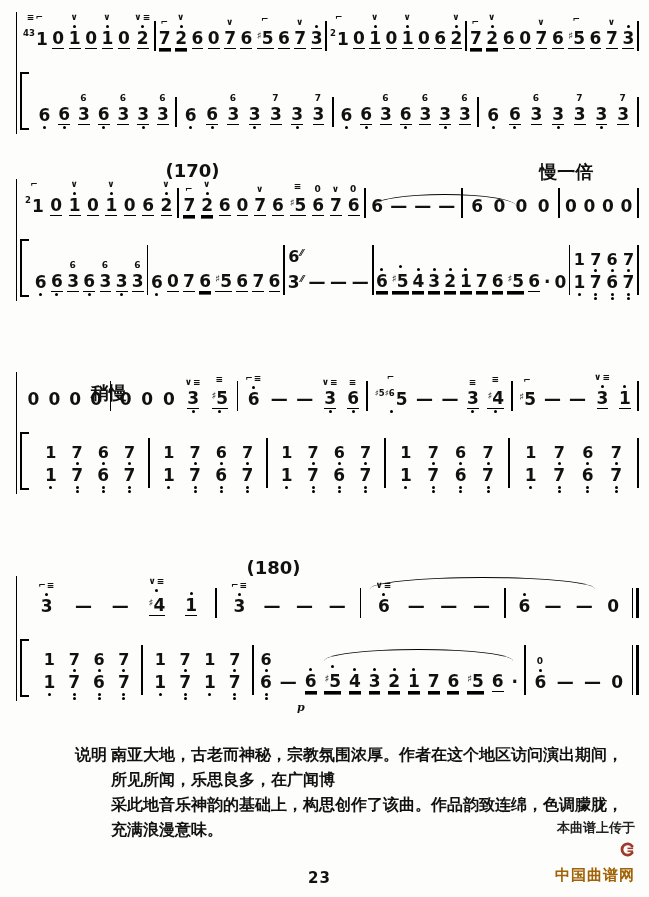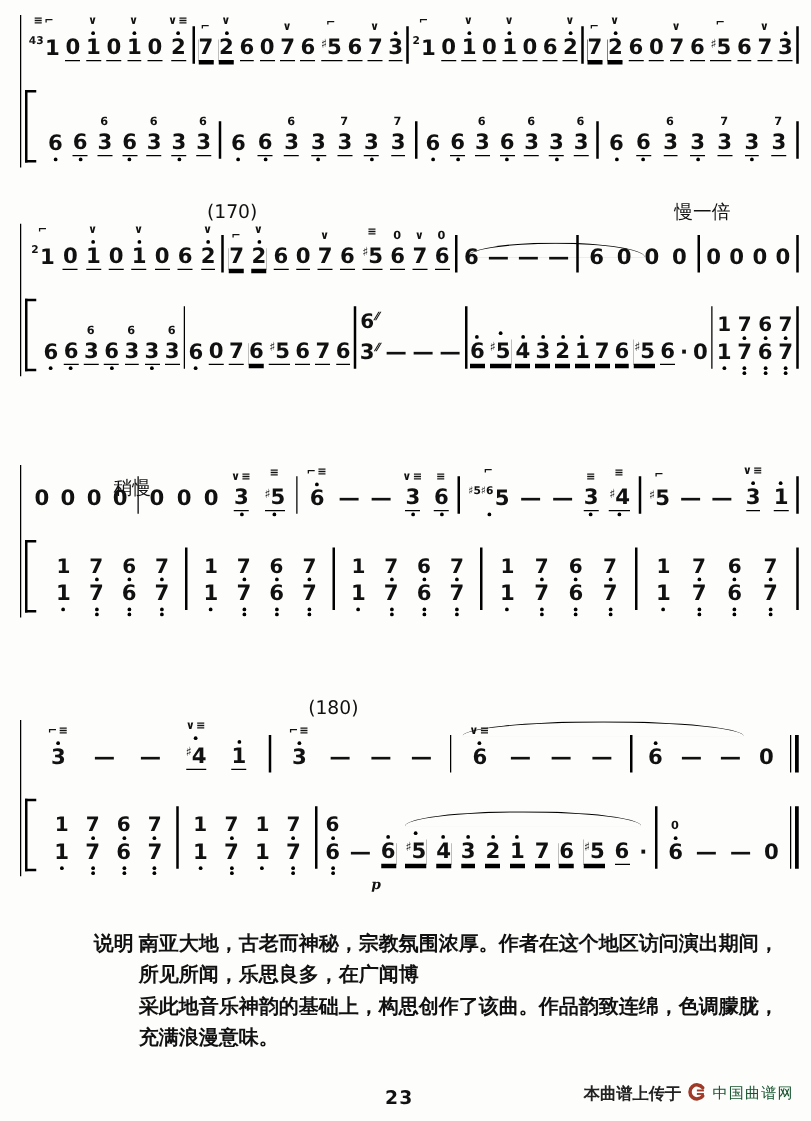--- a/index.html
+++ b/index.html
@@ -6,21 +6,21 @@
   .page{width:649px;height:897px;position:relative;background:#fdfdfc;margin:0 auto;
         font-family:"DejaVu Sans",sans-serif;color:#111;overflow:hidden;}
   .score{padding-top:10px;}
   .system{margin:0 10px 0 16px;position:relative;}
   .sys-gap1{margin-top:0;}
   .sys-gap2{margin-top:26px;}
   .sys-gap3{margin-top:52px;}
   .sys-gap4{margin-top:63px;}
   .labels{position:relative;height:19px;}
   .labels.empty{height:2px;}
-  .tempo-label{position:absolute;top:0;font-size:15px;font-weight:normal;white-space:nowrap;}
+  .tempo-label{position:absolute;top:0;font-size:18px;font-weight:bold;white-space:nowrap;}
   .staves{border-left:1.6px solid #000;padding-left:3px;}
   .staff-row{display:flex;align-items:flex-end;margin-bottom:14px;}
   .staff-row.accomp{margin-bottom:0;}
   .measure{display:flex;align-items:flex-end;justify-content:space-evenly;position:relative;min-width:0;}
   .note{display:inline-flex;flex-direction:column;align-items:center;padding:0 1.5px;position:relative;}
   .orn{height:12px;line-height:11px;font-size:9px;font-weight:bold;letter-spacing:1px;white-space:nowrap;}
   .up{font-size:16px;font-weight:bold;line-height:16px;white-space:nowrap;}
   .updots{height:5px;display:flex;flex-direction:column;align-items:center;justify-content:flex-start;}
   .dots-a{height:5px;display:flex;flex-direction:column;align-items:center;}
   .digit{font-size:17px;font-weight:bold;line-height:19px;white-space:nowrap;}
@@ -45,23 +45,23 @@
   .arc{position:absolute;top:-3px;height:11px;border-top:1.7px solid #000;
        border-radius:50% 50% 0 0/100% 100% 0 0;z-index:2;pointer-events:none;}
   .dyn{position:absolute;bottom:-13px;left:16%;font-size:11px;font-weight:bold;font-style:italic;
        font-family:"DejaVu Serif",serif;}
   .footnote{position:absolute;left:52px;top:742px;width:560px;font-size:16px;font-weight:bold;
             line-height:25px;margin-left:23px;}
   .footnote .lbl{position:absolute;left:0;top:0;}
   .footnote .body{padding-left:36px;}
   .pagefoot{position:absolute;left:0;right:0;bottom:8px;height:22px;}
   .pageno{position:absolute;left:308px;bottom:2px;font-size:15px;font-weight:bold;letter-spacing:1px;}
-  .uploader{position:absolute;right:14px;bottom:4px;display:flex;align-items:flex-start;gap:5px;}
+  .uploader{position:absolute;right:14px;bottom:4px;display:flex;align-items:flex-end;gap:5px;flex-direction:column;}
   .upl-txt{font-size:13px;font-weight:bold;color:#222;}
-  .site{font-size:12px;font-weight:normal;color:#14532d;letter-spacing:1px;}
+  .site{font-size:15px;font-weight:bold;color:#a16207;letter-spacing:1px;}
   .logo{display:inline-block;}
 </style>
 </head>
 <body>
 
 <div class="page">
 
   <div class="score">
       <div class="system sys-gap1">
         <div class="labels empty"></div>

